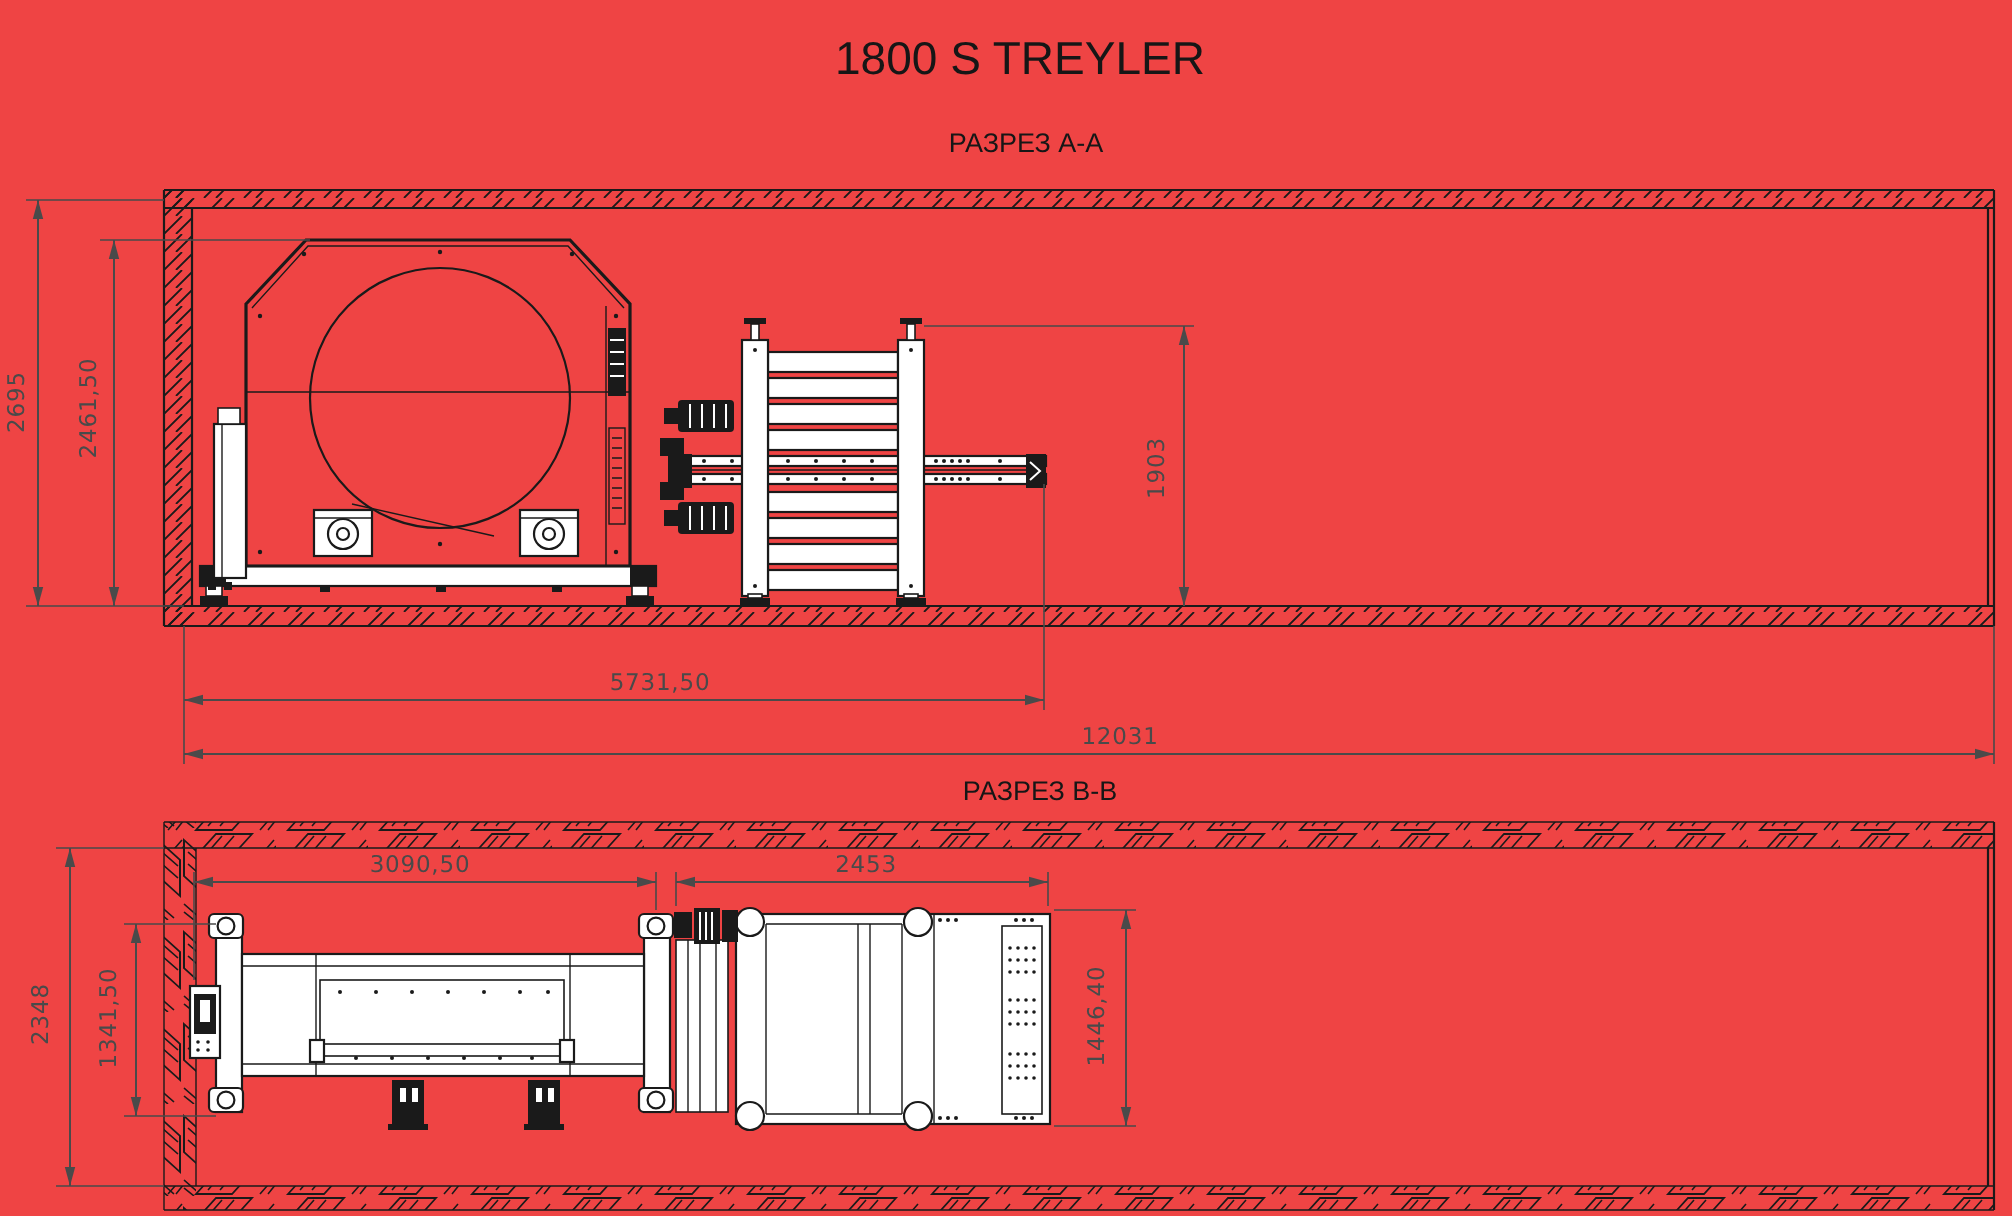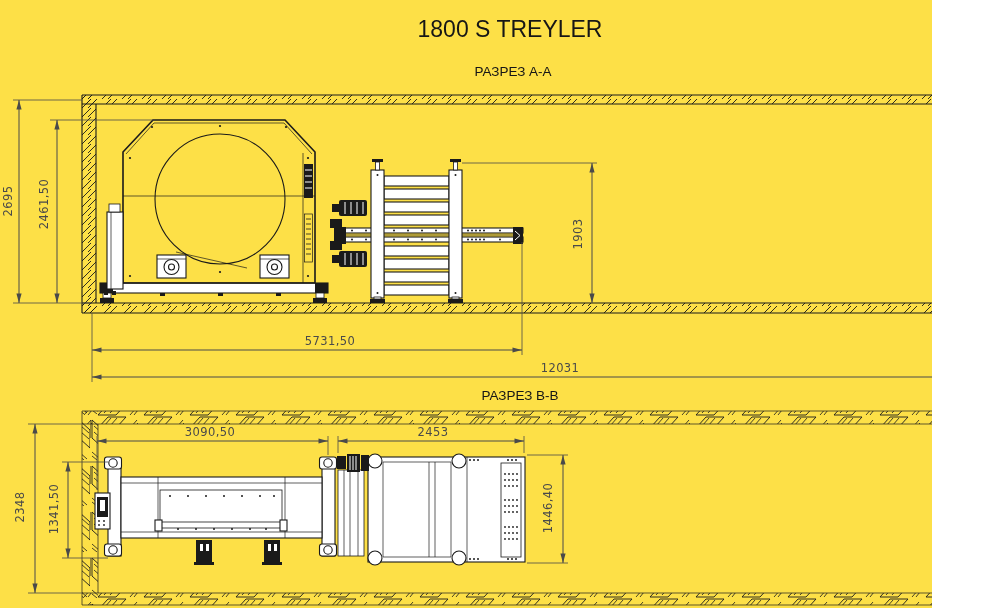--- a/index.html
+++ b/index.html
@@ -1,16 +1,16 @@
 <!DOCTYPE html>
 <html><head>
 <meta charset="utf-8">
 <style>
   html,body{margin:0;padding:0;background:#ffffff;}
-  .stage{position:relative;width:932px;height:608px;background:#fde047;overflow:hidden;
+  .stage{position:relative;width:1006px;height:608px;background:#ef4444;overflow:hidden;
          font-family:"Liberation Sans",sans-serif;}
   svg{position:absolute;left:0;top:0;}
   .title-txt{font-family:"Liberation Sans",sans-serif;font-size:23px;fill:#161616;}
   .sec-txt{font-family:"Liberation Sans",sans-serif;font-size:13.5px;fill:#161616;}
   .dim-txt{font-family:"DejaVu Sans",sans-serif;font-size:11.5px;fill:#4a4a4a;letter-spacing:.4px;}
   .g1{stroke:#1a1a1a;stroke-width:1.1;fill:none;}
   .g2{stroke:#1a1a1a;stroke-width:1.6;fill:none;}
   .gthin{stroke:#1a1a1a;stroke-width:.7;fill:none;}
   .gw{stroke:#1a1a1a;stroke-width:1.1;fill:#ffffff;}
   .gwthin{stroke:#1a1a1a;stroke-width:.8;fill:#ffffff;}

